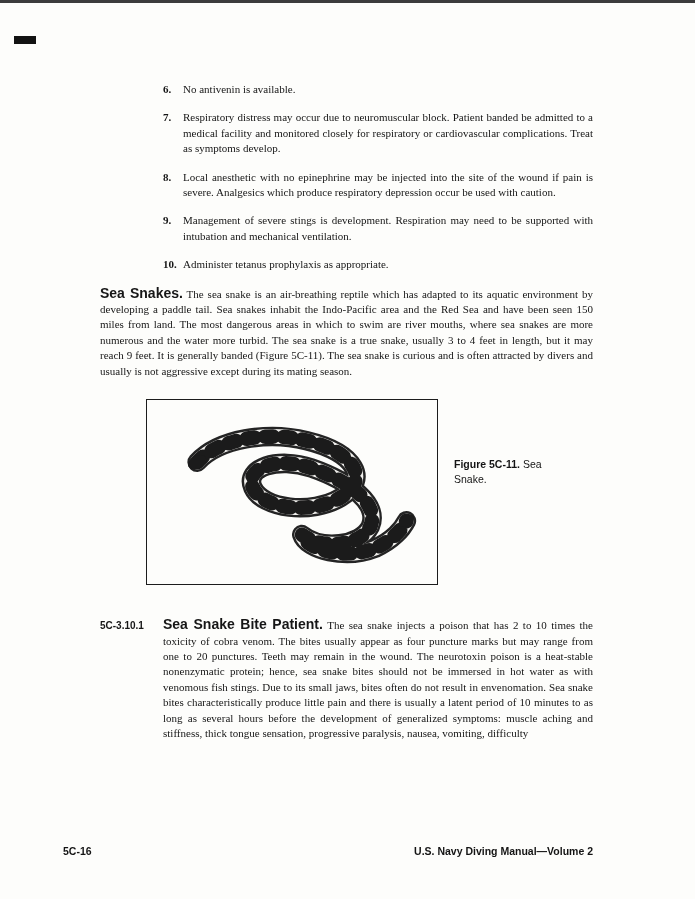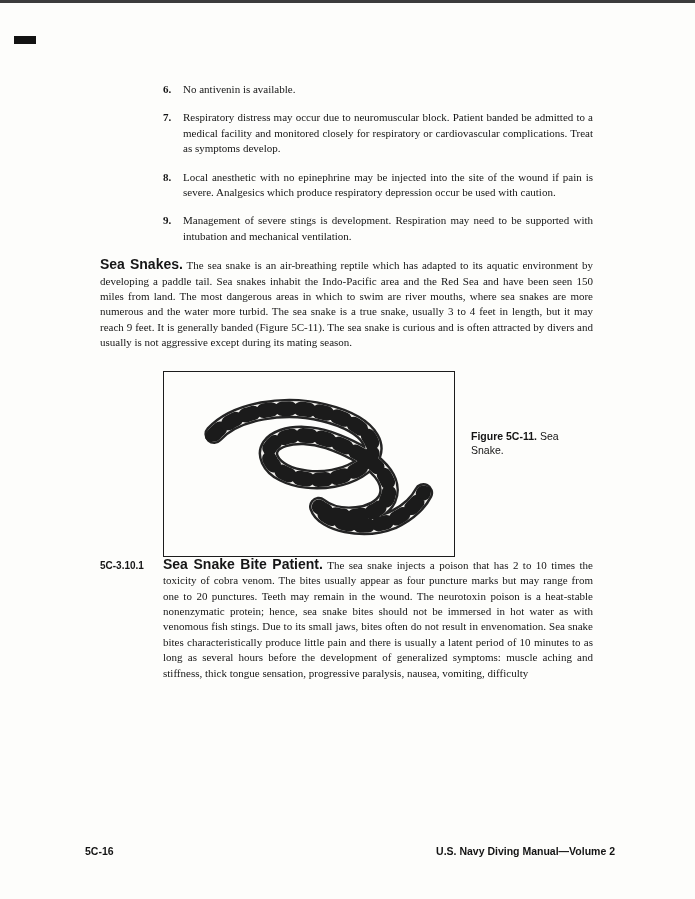--- a/index.html
+++ b/index.html
@@ -46,25 +46,25 @@
     font-weight: bold;
     font-size: 10px;
     padding-top: 1px;
   }
   .section-text { flex: 1; text-align: justify; }
   .run-in {
     font-family: "Liberation Sans", sans-serif;
     font-weight: bold;
     font-size: 14px;
   }
-  .section-2 { }
+  .section-2 { margin-top: 32px; }
 
   .figure-row {
     display: flex;
-    margin-left: 63px;
+    margin-left: 46px;
     margin-top: 20px;
   }
   .figure-box {
     flex: none;
     width: 292px; height: 186px;
     border: 1px solid #1c1c1c;
     background: #fdfdfb;
     display: flex; align-items: center; justify-content: center;
   }
   .figure-caption {
@@ -79,21 +79,20 @@
   .fig-label { font-weight: bold; }
 
   .footer {
     position: absolute;
     left: 63px; top: 845px; width: 530px;
     display: flex; justify-content: space-between;
     font-family: "Liberation Sans", sans-serif;
     font-weight: bold;
     font-size: 10.5px;
     color: #141414;
-    margin-left: 22px;
   }
 </style>
 </head>
 <body>
 
 <div class="page">
 
   <div class="scan-top"></div>
   <div class="scan-mark"></div>
 
@@ -108,20 +107,24 @@
         <span class="li-num">7.</span>
         <span class="li-text">Respiratory distress may occur due to neuromuscular block. Patient banded be admitted to a medical facility and monitored closely for respiratory or cardiovascular complications. Treat as symptoms develop.</span>
       </div>
       <div class="list-item">
         <span class="li-num">8.</span>
         <span class="li-text">Local anesthetic with no epinephrine may be injected into the site of the wound if pain is severe. Analgesics which produce respiratory depression occur be used with caution.</span>
       </div>
       <div class="list-item">
         <span class="li-num">9.</span>
         <span class="li-text">Management of severe stings is development. Respiration may need to be supported with intubation and mechanical ventilation.</span>
+      </div>
+      <div class="list-item">
+        <span class="li-num">10.</span>
+        <span class="li-text">Administer tetanus prophylaxis as appropriate.</span>
       </div>
     </div>
 
     <div class="section">
       <div class="section-text">
         <span class="run-in">Sea Snakes.</span>
         <span>The sea snake is an air-breathing reptile which has adapted to its aquatic environment by developing a paddle tail. Sea snakes inhabit the Indo-Pacific area and the Red Sea and have been seen 150 miles from land. The most dangerous areas in which to swim are river mouths, where sea snakes are more numerous and the water more turbid. The sea snake is a true snake, usually 3 to 4 feet in length, but it may reach 9 feet. It is generally banded (Figure 5C-11). The sea snake is curious and is often attracted by divers and usually is not aggressive except during its mating season.</span>
       </div>
     </div>
 

